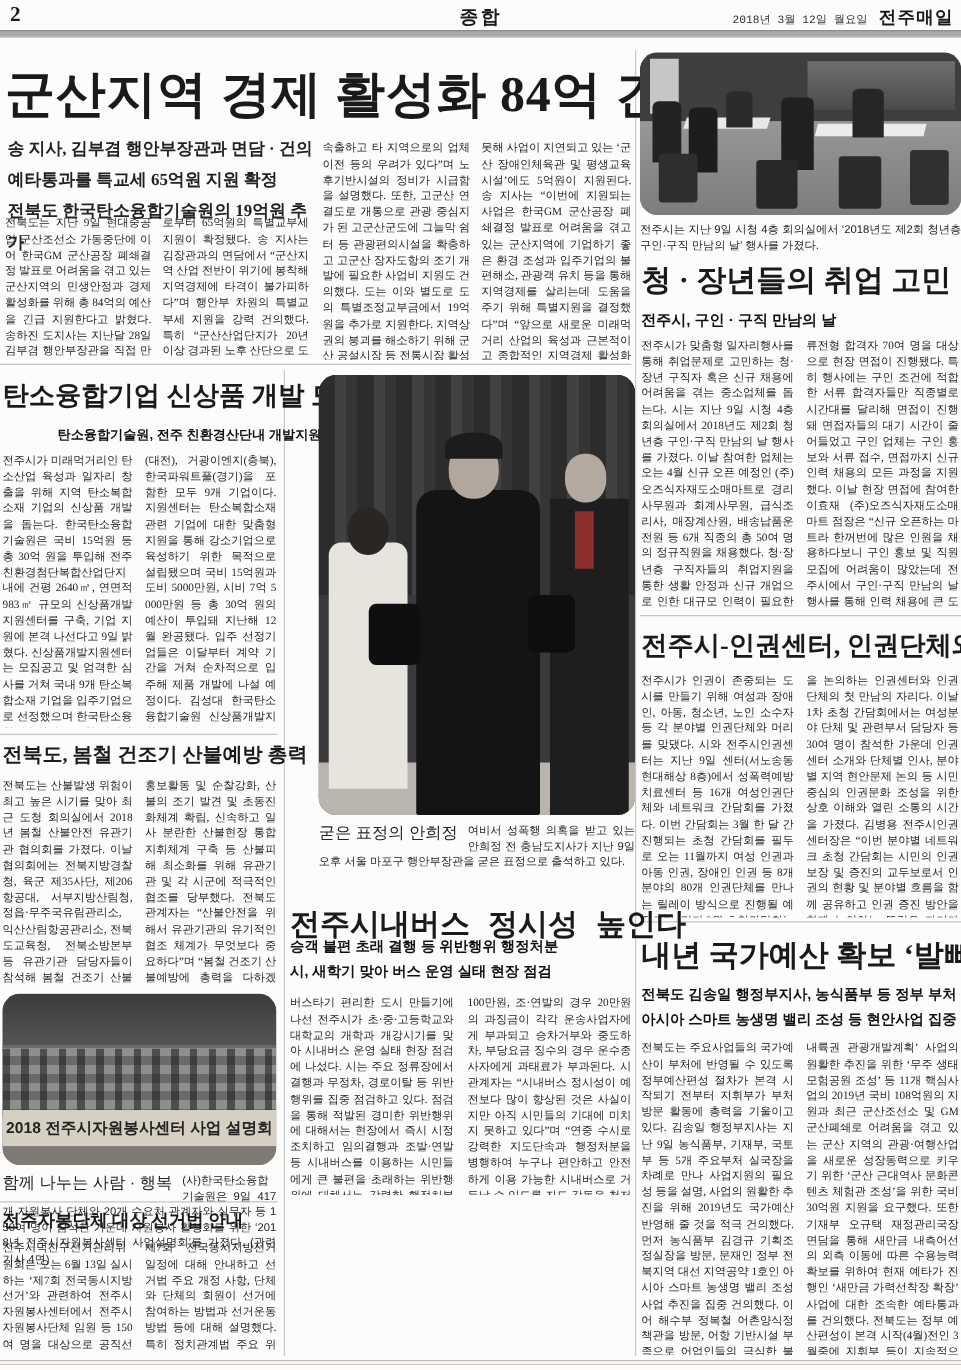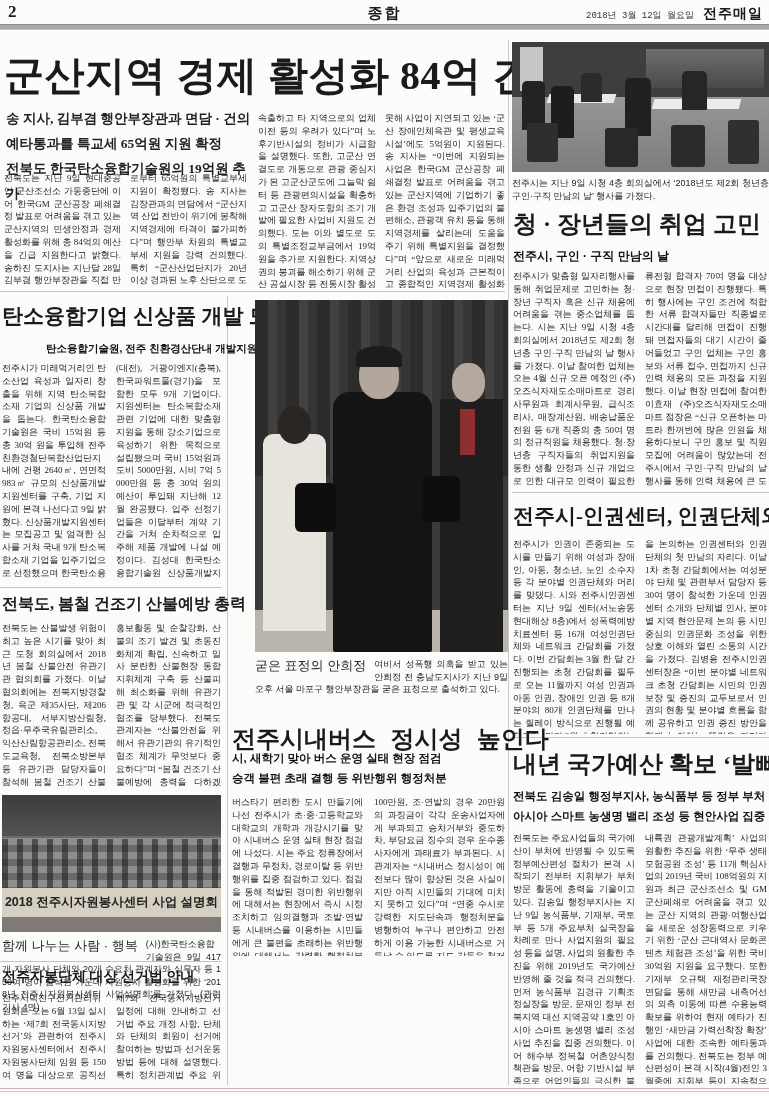--- a/index.html
+++ b/index.html
@@ -26,21 +26,21 @@
   
   .cap{font-family:"Liberation Sans",sans-serif;font-size:9px;line-height:12.5px;
        text-align:justify;word-break:break-all;color:#222;}
   .cap-title{float:left;font-size:13px;font-weight:normal;margin-right:8px;line-height:16px;
              font-family:"Liberation Sans",sans-serif;white-space:nowrap;}
   
   .vrule{width:1px;background:#c9c9c9;}
   .hrule{height:1px;background:#c4c4c4;}
   .botrule{border-top:1px solid #c9b4b4;border-bottom:1px solid #d8c6c6;height:2px;}
   
-  .photo{position:absolute;overflow:hidden;background:#8a8a8a;}
+  .photo{position:absolute;overflow:hidden;background:#8a8a8a;border-radius:14px;}
   .ph{position:absolute;}
   .footerbar{background:#5d5d5d;color:#fff;font-family:"Liberation Sans",sans-serif;
              font-weight:bold;font-size:11px;display:flex;align-items:center;justify-content:center;
              letter-spacing:1px;}
   .pbanner{display:flex;align-items:center;justify-content:center;font-family:"Liberation Sans",sans-serif;
            font-weight:bold;color:#222;}
 </style>
 </head>
 <body>
 
@@ -111,22 +111,22 @@
     <div class="ph" style="left:16%;top:52%;width:16%;height:14%;background:#0e0e0e;border-radius:6px;"></div>
     <div class="ph" style="left:66%;top:50%;width:15%;height:13%;background:#0e0e0e;border-radius:6px;"></div>
   </div>
   <div class="abs cap" style="left:255px;top:658px;width:253px;">
     <b class="cap-title">굳은 표정의 안희정</b>
     <span>여비서 성폭행 의혹을 받고 있는 안희정 전 충남도지사가 지난 9일 오후 서울 마포구 행안부장관을 굳은 표정으로 출석하고 있다.</span>
   </div>
 
   <div class="abs h-lg" style="left:232px;top:723px;font-family:Liberation Mono, monospace;">전주시내버스 정시성 높인다</div>
   <div class="abs" style="left:232px;top:748px;">
+    <div class="sub-sans">승객 불편 초래 결행 등 위반행위 행정처분</div>
     <div class="sub-sans">시, 새학기 맞아 버스 운영 실태 현장 점검</div>
-    <div class="sub-sans">승객 불편 초래 결행 등 위반행위 행정처분</div>
   </div>
   <div class="abs col" style="left:232px;top:796px;width:131px;height:160px;">버스타기 편리한 도시 만들기에 나선 전주시가 초·중·고등학교와 대학교의 개학과 개강시기를 맞아 시내버스 운영 실태 현장 점검에 나섰다. 시는 주요 정류장에서 결행과 무정차, 경로이탈 등 위반행위를 집중 점검하고 있다. 점검을 통해 적발된 경미한 위반행위에 대해서는 현장에서 즉시 시정 조치하고 임의결행과 조발·연발 등 시내버스를 이용하는 시민들에게 큰 불편을 초래하는 위반행위에 대해서는 강력한 행정처분과 개선명령을 내린다는 방침이다. 임의결행·노선이탈의 경우 과징금</div>
   <div class="abs col" style="left:374px;top:796px;width:131px;height:160px;">100만원, 조·연발의 경우 20만원의 과징금이 각각 운송사업자에게 부과되고 승차거부와 중도하차, 부당요금 징수의 경우 운수종사자에게 과태료가 부과된다. 시 관계자는 “시내버스 정시성이 예전보다 많이 향상된 것은 사실이지만 아직 시민들의 기대에 미치지 못하고 있다”며 “연중 수시로 강력한 지도단속과 행정처분을 병행하여 누구나 편안하고 안전하게 이용 가능한 시내버스로 거듭날 수 있도록 지도 감독을 철저히 해나가겠다”고 말했다.   /채규남 기자</div>
 
 
   <div class="photo" style="left:512px;top:42px;width:257px;height:130px;">
     <div class="ph" style="left:0;top:0;width:100%;height:42%;background:#3e3e3e;"></div>
     <div class="ph" style="left:52%;top:5%;width:46%;height:30%;background:linear-gradient(#6e6e6e,#4a4a4a);"></div>
     <div class="ph" style="left:3%;top:4%;width:9%;height:34%;background:#c6c6c6;"></div>
     <div class="ph" style="left:0;top:42%;width:100%;height:58%;background:linear-gradient(#979797,#7c7c7c);"></div>

